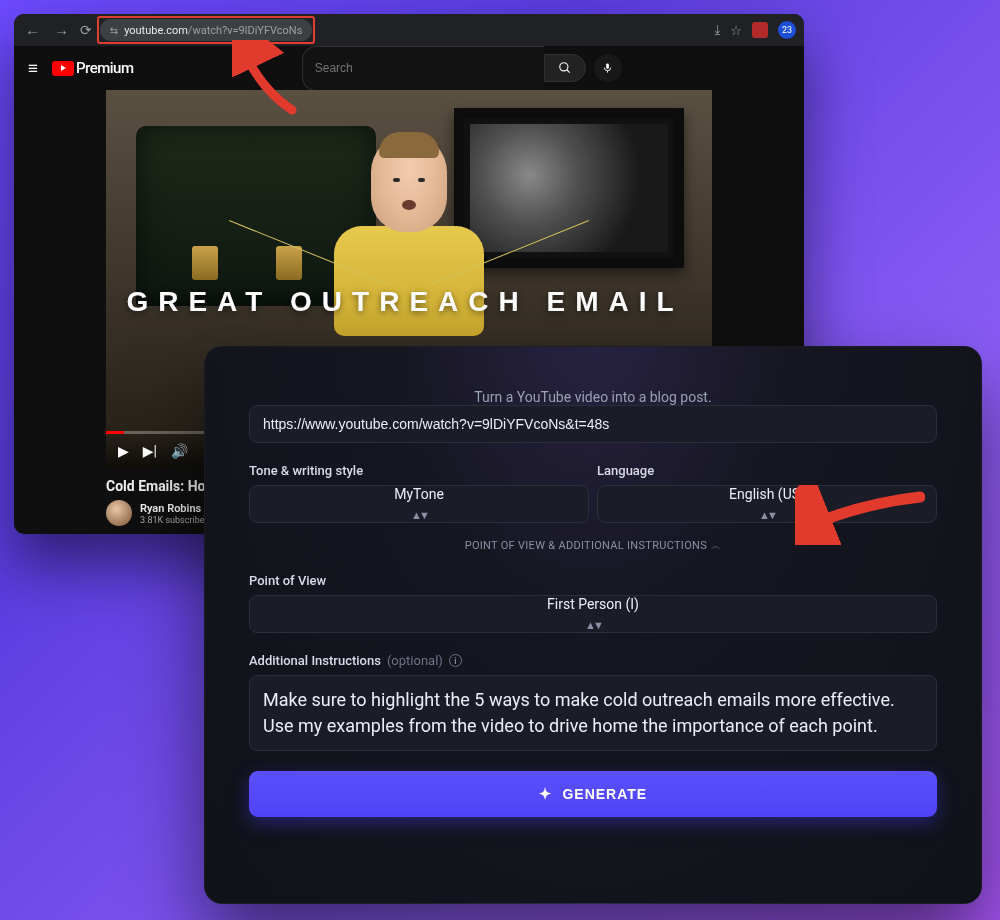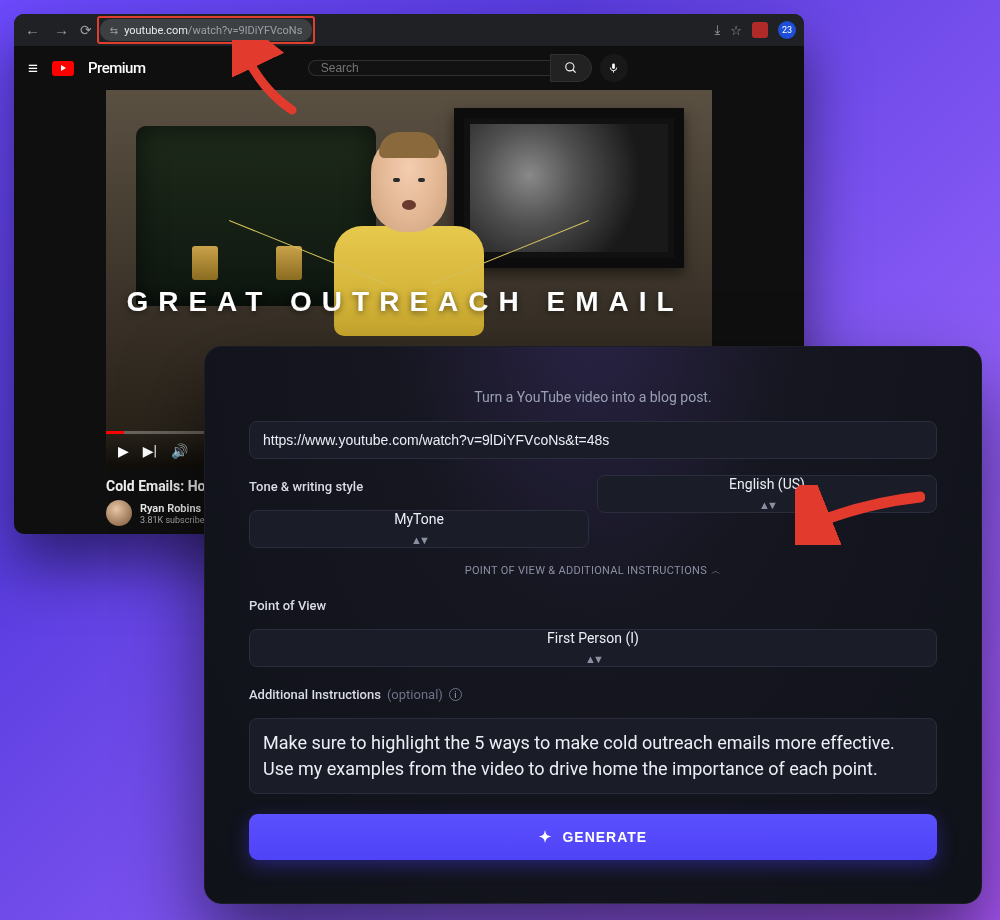--- a/index.html
+++ b/index.html
@@ -47,28 +47,28 @@
   .yt-header {
     height: 44px; background:#0f0f0f; display:flex; align-items:center; padding:0 14px;
   }
   .burger { color:#fff; font-size:17px; margin-right:14px; }
   .yt-logo { display:flex; align-items:center; gap:2px; }
   .yt-play {
     width:22px; height:15px; background:#ff0000; border-radius:3px;
     display:flex; align-items:center; justify-content:center;
   }
   .yt-play::after { content:""; border-left:5px solid #fff; border-top:3px solid transparent; border-bottom:3px solid transparent; margin-left:1px; }
-  .yt-word { color:#fff; font-weight:500; font-size:15px; letter-spacing:-0.5px; margin-left:12px; }
+  .yt-word { color:#fff; font-weight:500; font-size:15px; letter-spacing:-0.5px; margin-left:0; }
   .yt-search {
     margin-left:auto; margin-right:auto; display:flex; align-items:center;
     width:320px;
   }
   .yt-search input {
     flex:1; background:#121212; border:1px solid #303030; border-right:none;
-    height:16px; border-radius:14px 0 0 14px; padding:0 12px; color:#888; font-size:12px;
+    height:45px; border-radius:14px 0 0 14px; padding:0 12px; color:#888; font-size:12px;
   }
   .yt-search-btn {
     width:42px; height:28px; background:#222; border:1px solid #303030;
     border-radius:0 14px 14px 0; display:flex; align-items:center; justify-content:center;
     color:#f1f1f1; font-size:13px;
   }
   .yt-mic {
     width:28px; height:28px; margin-left:8px; background:#181818; border-radius:50%;
     display:flex; align-items:center; justify-content:center; color:#fff; font-size:13px;
   }
@@ -164,21 +164,21 @@
   }
   .card h1 { text-align:center; font-size:30px; font-weight:800; letter-spacing:-0.3px; }
   .card .sub { text-align:center; color:#9aa0b4; font-size:14px; margin-top:6px; }
 
   .label { font-size:13px; color:#d9dbe6; margin-top:20px; margin-bottom:7px; font-weight:500; display:flex; align-items:center; gap:6px;}
   .label .opt { color:#6e7286; font-weight:400; }
   .info-dot{ width:13px;height:13px;border:1px solid #6e7286;border-radius:50%;display:inline-flex;align-items:center;justify-content:center;font-size:9px;color:#8a8fa3;}
 
   .input, .select, .textarea {
     width:100%; background:#1a1c27; border:1px solid #2a2d3b;
-    border-radius:8px; color:#eceef5; font-size:14px;margin-top:16px;
+    border-radius:8px; color:#eceef5; font-size:14px;
   }
   .input { height:38px; padding:0 13px; }
   .row2 { display:flex; gap:8px; }
   .col { flex:1; }
   .select { height:38px; padding:0 13px; display:flex; align-items:center; justify-content:space-between;flex-direction:column; }
   .select .caret { color:#8a8fa3; font-size:11px; letter-spacing:-3px; }
   .textarea { min-height:72px; padding:11px 13px; line-height:1.45; font-size:18px; resize:none; }
 
   .disclosure { text-align:center; color:#8a8fa3; font-size:11px; letter-spacing:0.3px; margin-top:16px; }
   .disclosure .chev { font-size:10px; margin-left:4px; }
@@ -299,20 +299,21 @@
 
   <div class="row2">
     <div class="col">
       <div class="label">Tone &amp; writing style</div>
       <div class="select">
         <span>MyTone</span>
         <span class="caret">▲▼</span>
       </div>
     </div>
     <div class="col">
+      <div class="label">Language</div>
       <div class="select">
         <span>English (US)</span>
         <span class="caret">▲▼</span>
       </div>
     </div>
   </div>
 
   <div class="disclosure">
     <span>POINT OF VIEW &amp; ADDITIONAL INSTRUCTIONS</span><span class="chev">︿</span>
   </div>

